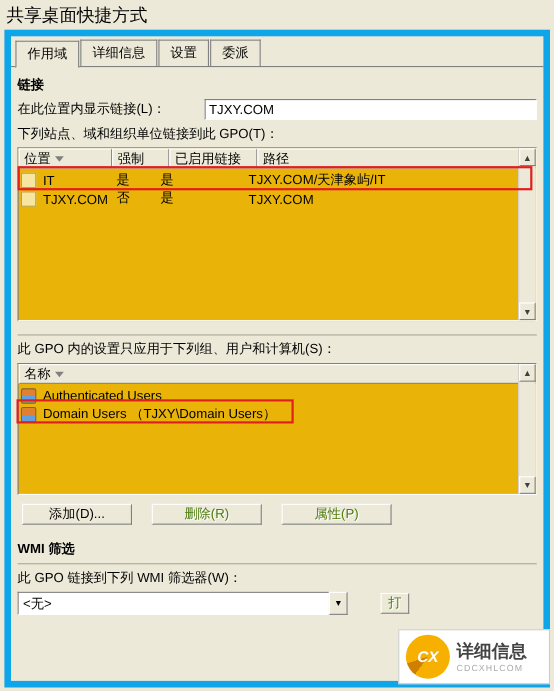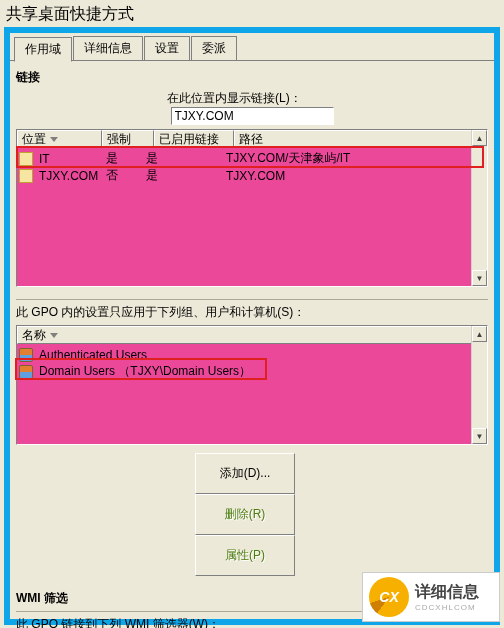--- a/index.html
+++ b/index.html
@@ -43,34 +43,34 @@
   }
   .tab.active {
     background: #ece9d8;
     top: 1px;
     border-bottom: 1px solid #ece9d8;
     margin-bottom: -1px;
   }
   .tab-body { padding: 6px; }
   .section-label { font-weight: bold; margin: 2px 0 4px 0; }
   .hline { height:1px; background:#aca899; margin-bottom:4px;}
-  .row { display: flex; align-items: center; margin-bottom: 4px; flex-direction: column; }
+  .row { display: flex; align-items: center; margin-bottom: 4px; }
   .sunken {
     border-top: 1px solid #808080;
     border-left: 1px solid #808080;
     border-right: 1px solid #fff;
     border-bottom: 1px solid #fff;
     background: #fff;
     font-size: 12px;
   }
   input[type=text].sunken { height: 19px; padding: 1px 3px; }
 
   .list {
     position: relative;
-    background: #ec4899;
+    background: #eab308;
     border-top: 1px solid #808080;
     border-left: 1px solid #808080;
     border-right: 1px solid #fff;
     border-bottom: 1px solid #fff;
   }
   .list-header {
     display: flex;
     background: #ece9d8;
     height: 18px;
   }
@@ -127,21 +127,21 @@
     border-color:#fff #808080 #808080 #fff;
     display:flex;align-items:center;justify-content:center;
     font-size:8px; color:#404040;
   }
   .scroll-btn.bot{ position:absolute; bottom:0; left:0; right:0;}
 
   .btn {
     background:#ece9d8;
     border:1px solid;
     border-color:#fff #808080 #808080 #fff;
-    padding: 11px 0;
+    padding: 0 0;
     width: 100px;
     text-align:center;
     margin-right: 18px;
     font-size:12px;
   }
   .btn.disabled { color:#4d7c0f; text-shadow: 1px 1px 0 #fff; }
 
   .dropdown {
     display:flex; align-items:stretch; height:21px;
   }
@@ -191,20 +191,23 @@
     <div class="tab">委派</div>
   </div>
 
   <div class="tab-body">
 
     <div class="section-label">链接</div>
     <div class="row">
       <span style="width:170px;">在此位置内显示链接(L)：</span>
       <input type="text" class="sunken" style="flex: 1 1 0%;" value="TJXY.COM">
     </div>
+    <div class="row">
+      <span>下列站点、域和组织单位链接到此 GPO(T)：</span>
+    </div>
 
     <div class="list" style="height:158px; position:relative;">
       <div class="list-header">
         <div class="col" style="width:85px;">
           <span>位置</span>
             <span class="sort-indicator"></span>
         </div>
         <div class="col" style="width:52px;">强制</div>
         <div class="col" style="width:80px;">已启用链接</div>
         <div class="col" style="flex:1;">路径</div>

